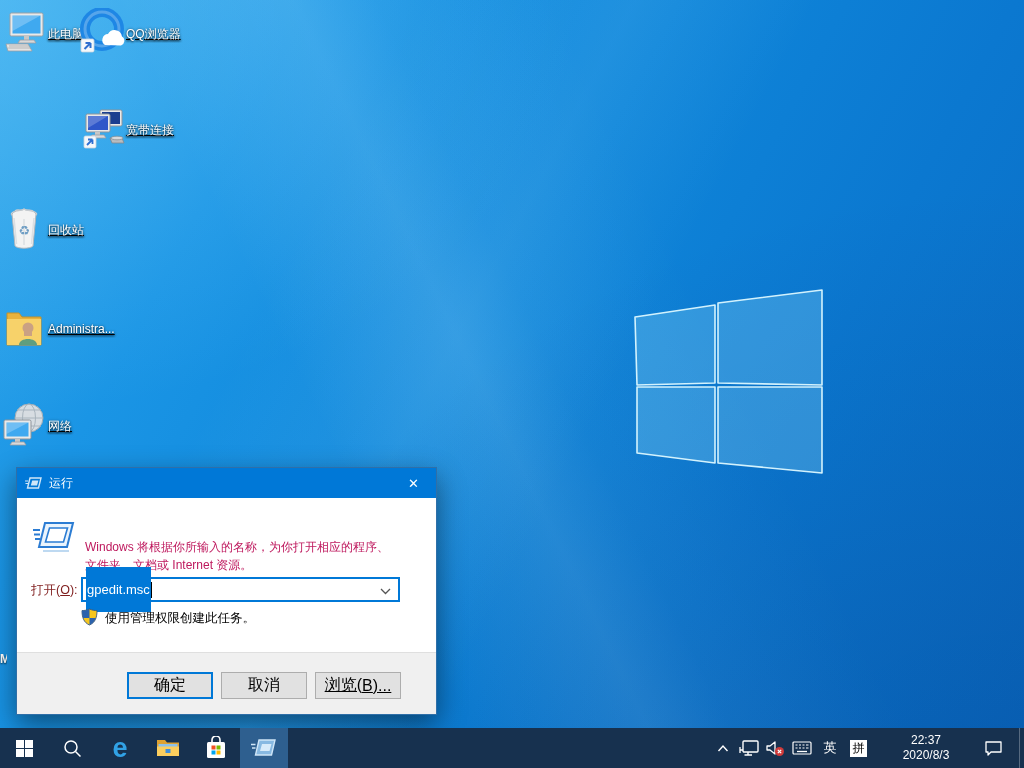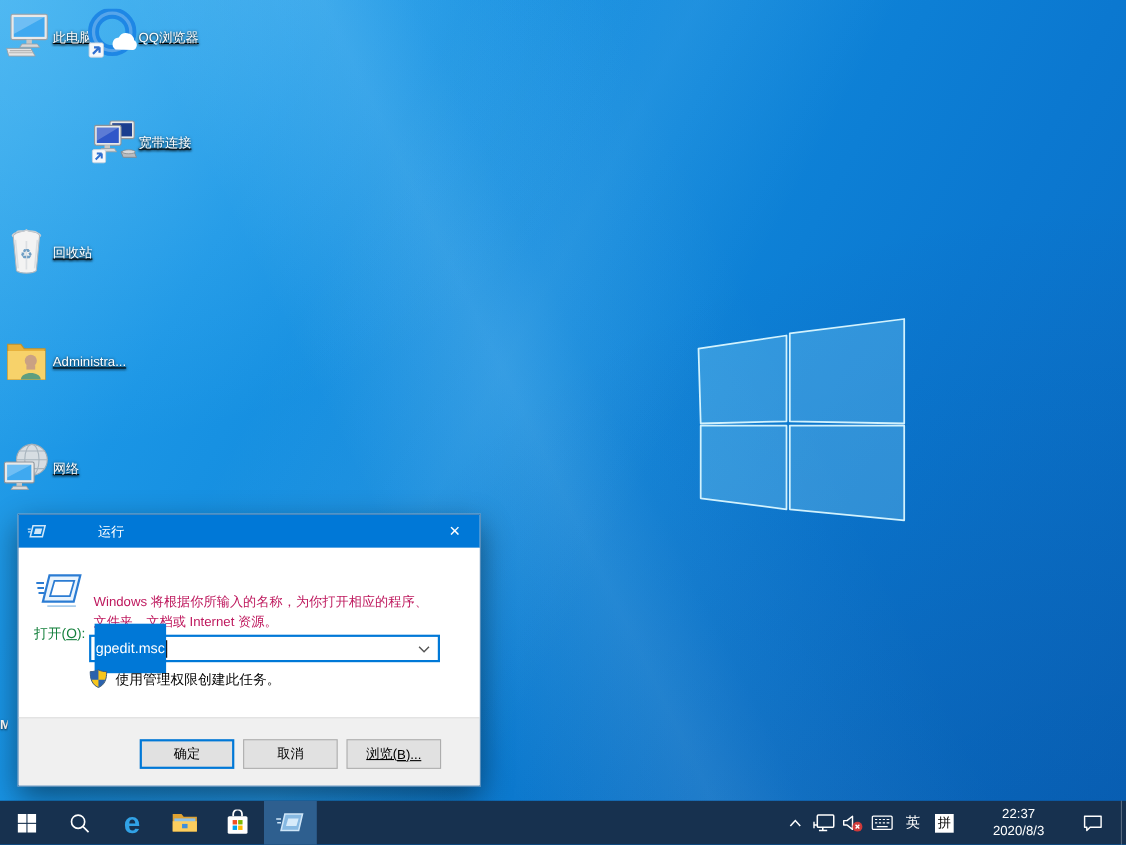--- a/index.html
+++ b/index.html
@@ -18,40 +18,40 @@
   
   .dicon { position:absolute; width:78px; display:flex; flex-direction:row; align-items:center; cursor:default;text-decoration:underline; }
   .ig { width:48px; height:48px; display:flex; align-items:center; justify-content:center; }
   .ilabel { margin-top:4px; font-size:12px; color:#fff; text-align:center; line-height:14px;
     text-shadow:0 1px 2px rgba(0,0,0,.75), 0 0 3px rgba(0,0,0,.45); white-space:nowrap; }
   .partial-label { position:absolute; left:0px; top:652px; width:7px; overflow:hidden; font-size:12px; font-weight:bold; color:#fff; text-shadow:0 1px 2px rgba(0,0,0,.7); }
 
   
   .run-dialog { position:absolute; left:16px; top:467px; width:421px; height:248px;
     background:#fff; border:1px solid #2f6fa8; box-shadow:0 10px 26px rgba(0,0,0,.45); }
-  .titlebar { height:30px; background:#0078d7; display:flex; align-items:center; padding-left:8px;gap:40px; }
+  .titlebar { height:30px; background:#0078d7; display:flex; align-items:center; padding-left:8px; }
   .ticon { width:18px; height:14px; margin-right:6px; display:flex; align-items:center; }
   .ttitle { color:#fff; font-size:12px; }
   .closebtn { margin-left:auto; width:45px; height:30px; display:flex; align-items:center; justify-content:center;
     color:#fff; font-size:13px; cursor:default; }
   .dbody { position:relative; height:154px; background:#fff; }
   .big-run-icon { position:absolute; left:15px; top:23px; }
   .desc { position:absolute; left:68px; top:21px; width:340px; font-size:12px; line-height:17.5px; color:#be185d;margin-top:20px; }
-  .open-label { position:absolute; left:14px; top:70px; font-size:12.5px; color:#15803d; }
+  .open-label { position:absolute; left:14px; top:84px; font-size:12.5px; color:#7f1d1d; }
   .ukey { text-decoration:underline; }
   .combo { position:absolute; left:64px; top:79px; width:319px; height:25px; background:#fff;
     border:2px solid #0078d7; display:flex; align-items:center; padding-left:3px; }
   .combo .sel { background:#0078d7; color:#fff; font-size:13px; line-height:17px; padding:14px 1px; }
   .caret { width:1px; height:16px; background:#000; margin-left:0px; }
   .combo-chev { margin-left:auto; margin-right:7px; }
   .shield { position:absolute; left:64px; top:110px; }
   .uac-text { position:absolute; left:88px; top:112px; font-size:12.5px; color:#000; }
   .dfooter { height:62px; background:#f0f0f0; border-top:1px solid #dfdfdf; position:relative; }
   .btn { position:absolute; top:19px; height:27px; width:86px; background:#e1e1e1; border:1px solid #adadad;
-    font-size:12px; color:#000; display:flex; align-items:center; justify-content:center; font-family:inherit; }
+    font-size:16px; color:#000; display:flex; align-items:center; justify-content:center; font-family:inherit; }
   .btn-ok { left:110px; border:2px solid #0078d7; }
   .btn-cancel { left:204px; }
   .btn-browse { left:298px;text-decoration:underline; }
 
   
   .taskbar { position:absolute; left:0; bottom:0; width:1024px; height:40px; background:#17314f; display:flex; }
   .tbtn { width:48px; height:40px; display:flex; align-items:center; justify-content:center; }
   .tbtn.active { background:#2e5f8f; }
   .edge-e { font-size:27px; font-weight:bold; color:#31a2e6; line-height:27px; font-family:"Liberation Sans",sans-serif; }
   .tray { position:absolute; right:0; top:0; height:40px; display:flex; align-items:center; }

